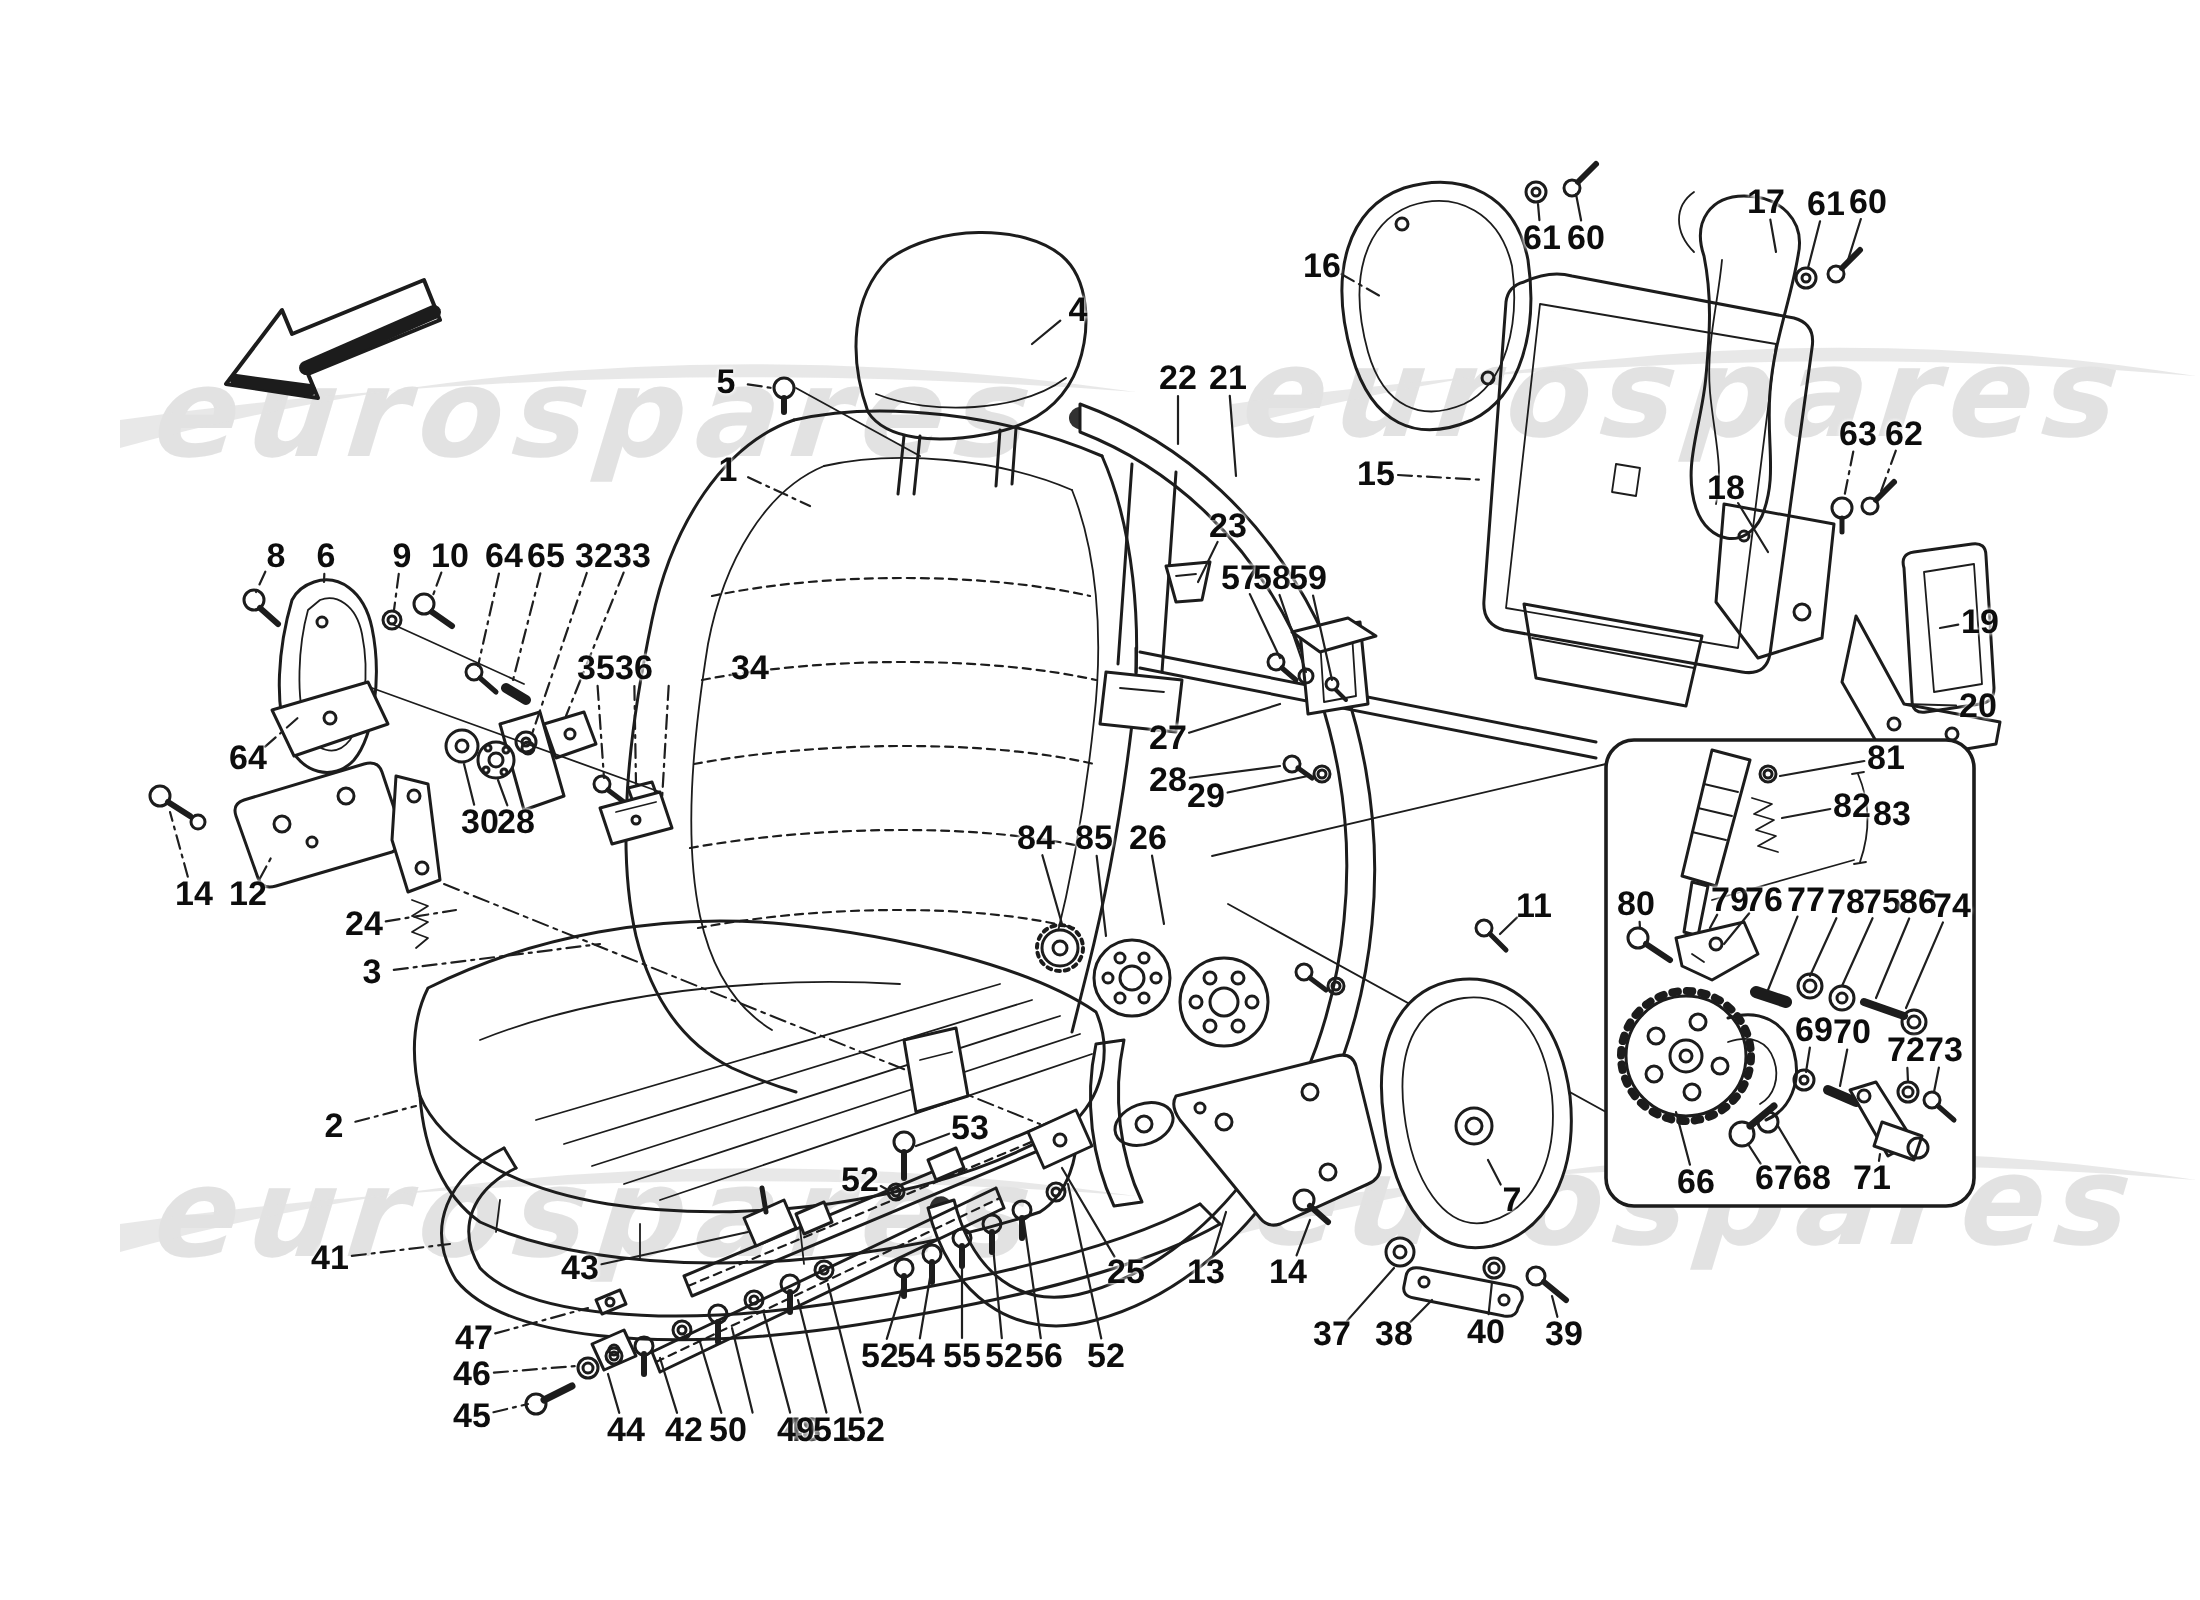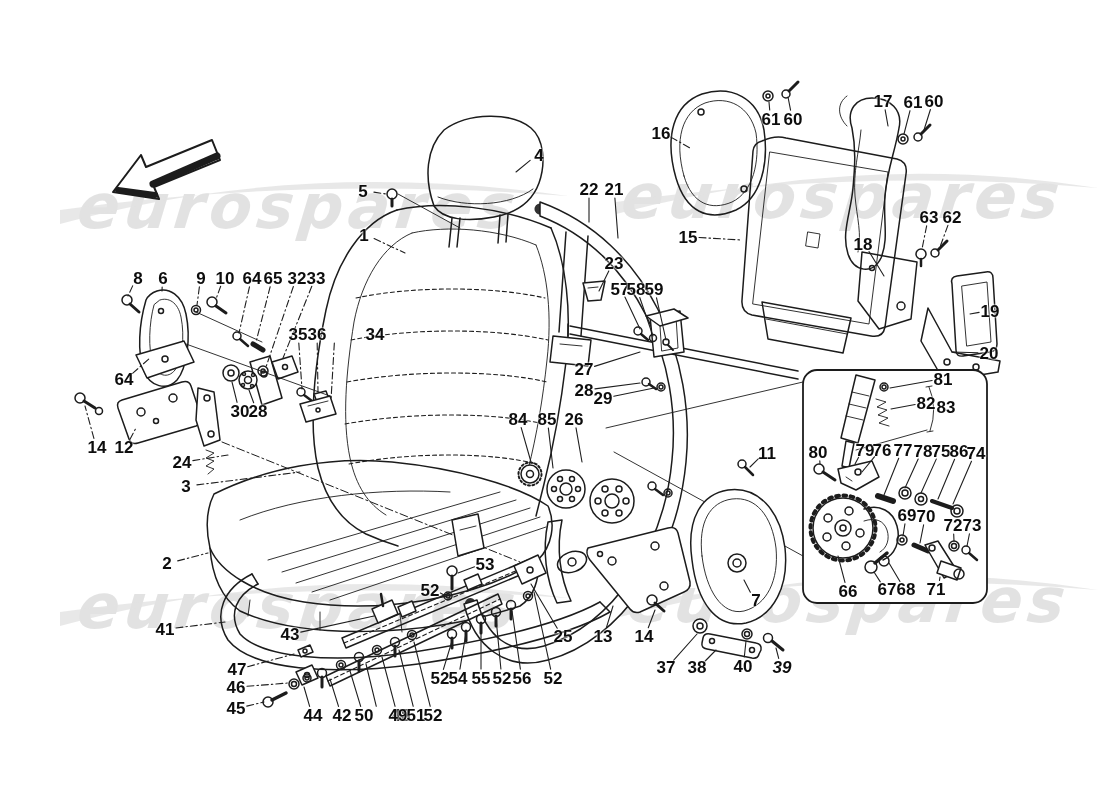--- a/index.html
+++ b/index.html
@@ -510,21 +510,21 @@
       <div class="lbl" style="left: 481px; top: 678px;">55</div>
       <div class="lbl" style="left: 502px; top: 678px;">52</div>
       <div class="lbl" style="left: 522px; top: 678px;">56</div>
       <div class="lbl" style="left: 553px; top: 678px;">52</div>
       <div class="lbl" style="left: 563px; top: 636px;">25</div>
       <div class="lbl" style="left: 603px; top: 636px;">13</div>
       <div class="lbl" style="left: 644px; top: 636px;">14</div>
       <div class="lbl" style="left: 666px; top: 667px;">37</div>
       <div class="lbl" style="left: 697px; top: 667px;">38</div>
       <div class="lbl" style="left: 743px; top: 666px;">40</div>
-      <div class="lbl" style="left: 782px; top: 667px; font-style: italic;">39</div>
+      <div class="lbl" style="left: 782px; top: 667px;">39</div>
       <div class="lbl" style="left: 756px; top: 600px;">7</div>
       <div class="lbl" style="left: 943px; top: 379px;">81</div>
       <div class="lbl" style="left: 926px; top: 403px;">82</div>
       <div class="lbl" style="left: 946px; top: 407px;">83</div>
       <div class="lbl" style="left: 818px; top: 452px;">80</div>
       <div class="lbl" style="left: 865px; top: 450px;">79</div>
       <div class="lbl" style="left: 882px; top: 450px;">76</div>
       <div class="lbl" style="left: 903px; top: 450px;">77</div>
       <div class="lbl" style="left: 923px; top: 451px;">78</div>
       <div class="lbl" style="left: 941px; top: 451px;">75</div>

